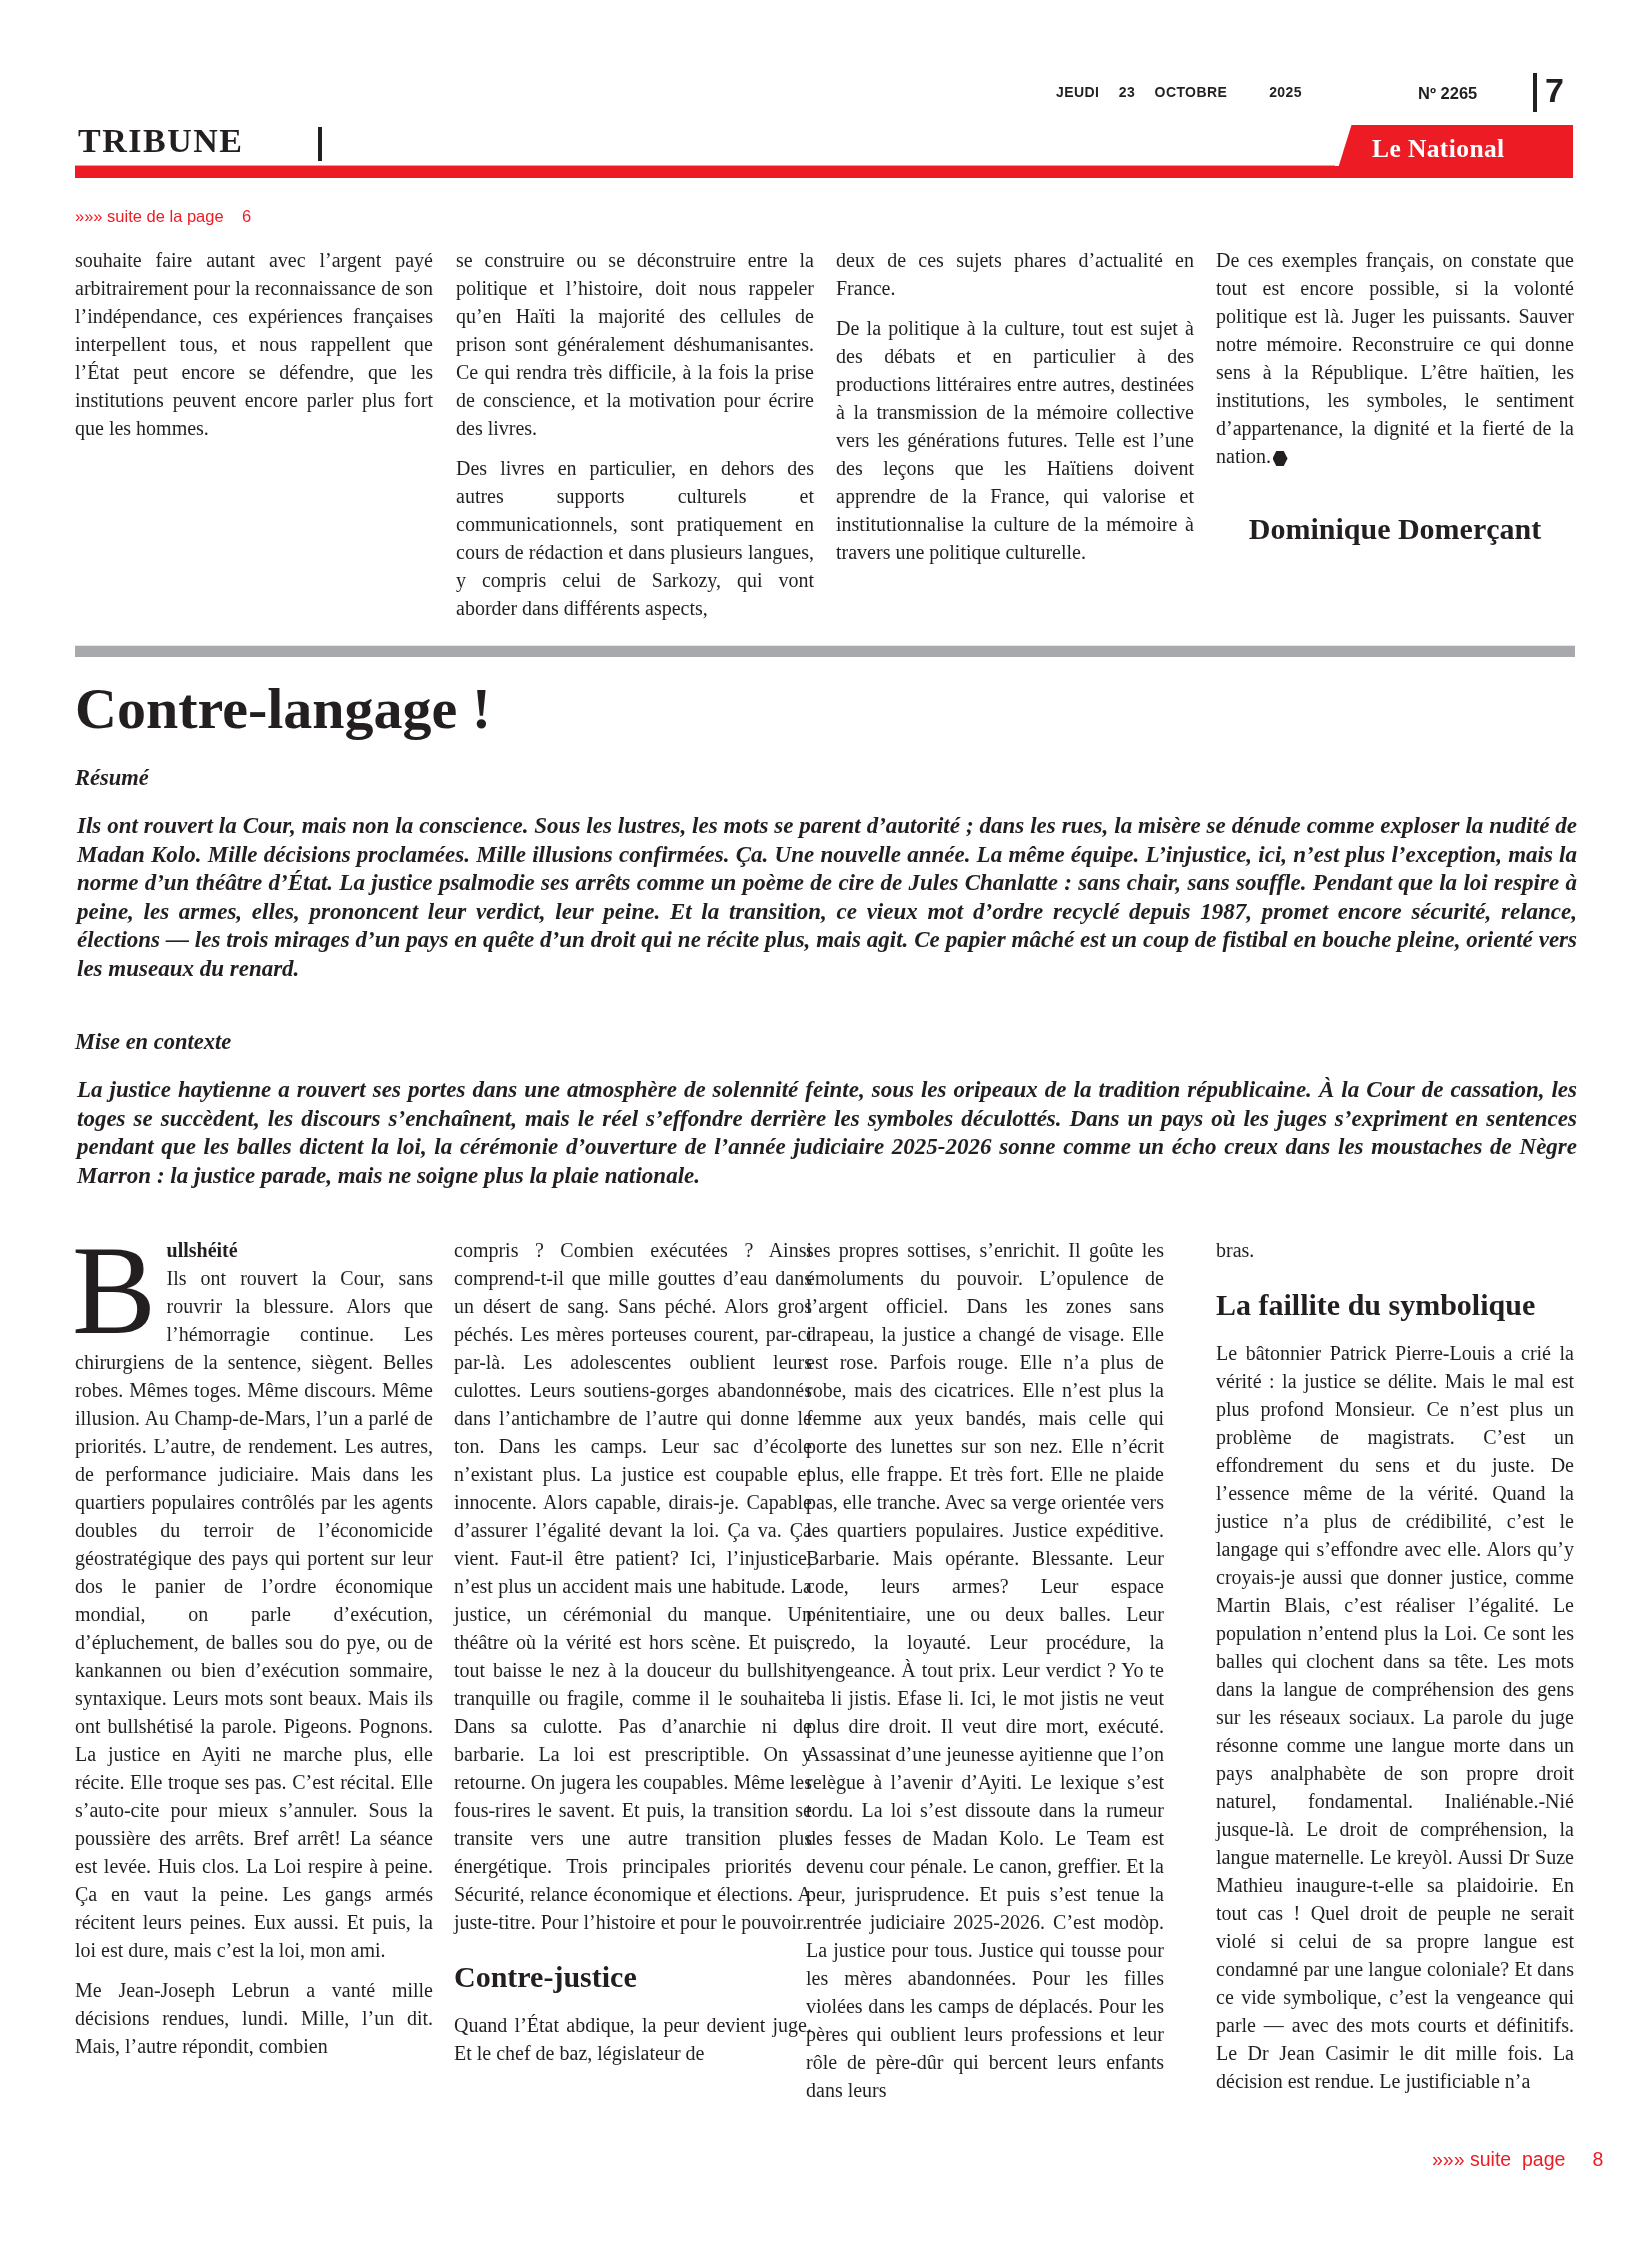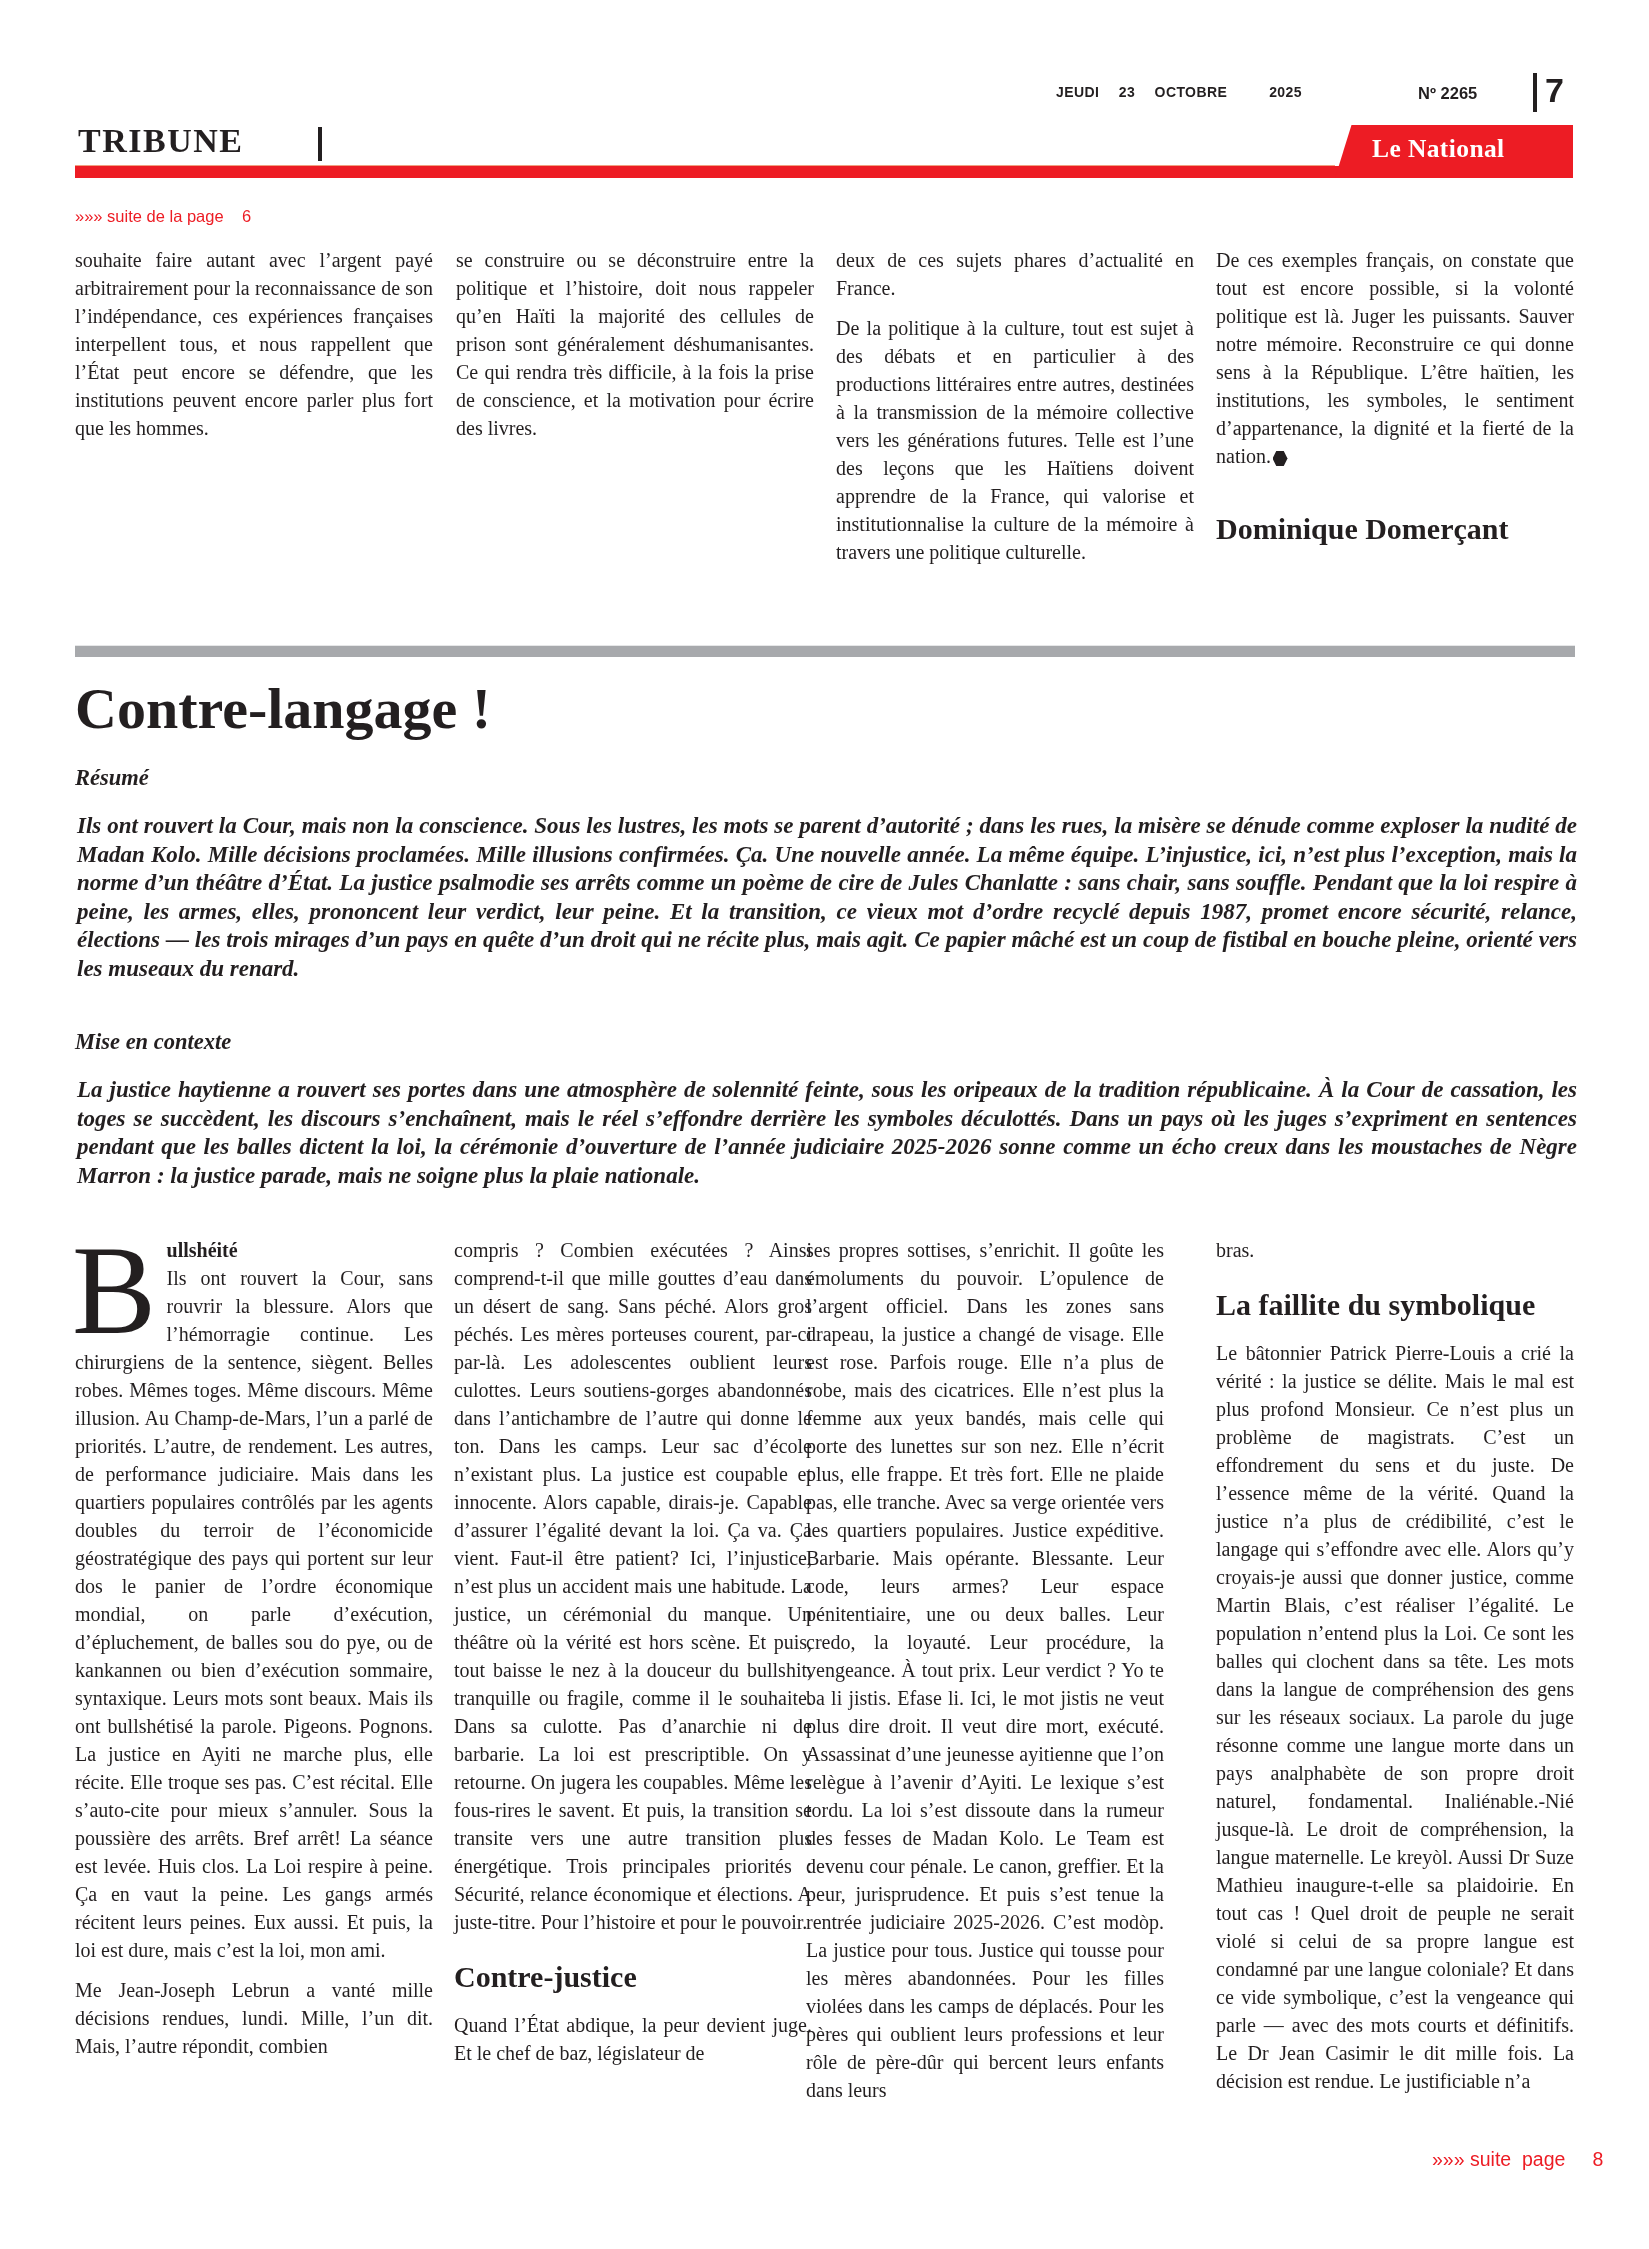--- a/index.html
+++ b/index.html
@@ -21,21 +21,21 @@
   .red-tab { top:125px; left:1335px; width:238px; height:53px; background:#ed1c24; clip-path:polygon(16.5px 0, 100% 0, 100% 100%, 0 100%); }
   .red-tab-label { top:132px; left:1372px; font-size:25.5px; font-weight:bold; color:#ffffff; line-height:33px; letter-spacing:0.4px; }
   .continued-from { top:207px; left:75px; font-size:16.5px; color:#ed1c24; white-space:pre;text-align:right; }
 
   
   .col { position:absolute; font-size:20px; line-height:28px; text-align:justify; color:#231f20; hyphens:none; }
   .col p { margin:0 0 12px 0; }
   .top-col { top:246px; width:358px; }
   .main-col { top:1236px; width:358px; }
 
-  .signature { font-size:30px; font-weight:bold; margin-top:45px; text-align:left; color:#231f20; }
+  .signature { font-size:30px; font-weight:bold; margin-top:45px; text-align:center; color:#231f20; }
   .endmark { display:inline-block; width:15px; height:15px; background:#231f20; clip-path:polygon(25% 0,75% 0,100% 50%,75% 100%,25% 100%,0 50%); vertical-align:middle; margin-left:1.5px; }
 
   .gray-sep { top:646px; left:75px; width:1500px; height:10.5px; background:#a7a9ac; }
   .gray-sep-top { top:645px; left:75px; width:1500px; height:1.5px; background:#e6e7e8; }
 
   .headline { top:673px; left:75px; font-size:58px; font-weight:bold; line-height:72px; color:#231f20; }
   .label-italic { left:75px; font-size:22.5px; font-style:italic; font-weight:bold; color:#231f20; }
   .lede { left:75px; width:1500px; font-size:23px; line-height:28.5px; font-style:italic; font-weight:bold; text-align:justify; color:#231f20; margin:2px; }
 
   .dropcap { float:left; font-size:126px; line-height:99px; margin:4.5px 10.5px 0 -3px; font-weight:normal; color:#231f20; }
@@ -59,20 +59,21 @@
 <div class="abs red-tab"></div>
 <div class="abs serif red-tab-label">Le National</div>
 
 <div class="abs sans continued-from">»»» suite de la page    6</div>
 
 <div class="col serif top-col" style="left:75px">
   <p>souhaite faire autant avec l’argent payé arbitrairement pour la reconnaissance de son l’indépendance, ces expériences françaises interpellent tous, et nous rappellent que l’État peut encore se défendre, que les institutions peuvent encore parler plus fort que les hommes.</p>
 </div>
 <div class="col serif top-col" style="left:456px">
   <p>se construire ou se déconstruire entre la politique et l’histoire, doit nous rappeler qu’en Haïti la majorité des cellules de prison sont généralement déshumanisantes. Ce qui rendra très difficile, à la fois la prise de conscience, et la motivation pour écrire des livres.</p>
+  <p>Des livres en particulier, en dehors des autres supports culturels et communicationnels, sont pratiquement en cours de rédaction et dans plusieurs langues, y compris celui de Sarkozy, qui vont aborder dans différents aspects,</p>
 </div>
 <div class="col serif top-col" style="left:836px">
   <p>deux de ces sujets phares d’actualité en France.</p>
   <p>De la politique à la culture, tout est sujet à des débats et en particulier à des productions littéraires entre autres, destinées à la transmission de la mémoire collective vers les générations futures. Telle est l’une des leçons que les Haïtiens doivent apprendre de la France, qui valorise et institutionnalise la culture de la mémoire à travers une politique culturelle.</p>
 </div>
 <div class="col serif top-col" style="left:1216px">
   <p><span>De ces exemples français, on constate que tout est encore possible, si la volonté politique est là. Juger les puissants. Sauver notre mémoire. Reconstruire ce qui donne sens à la République. L’être haïtien, les institutions, les symboles, le sentiment d’appartenance, la dignité et la fierté de la nation.</span><span class="endmark"></span></p>
   <div class="signature">Dominique Domerçant</div>
 </div>
 

